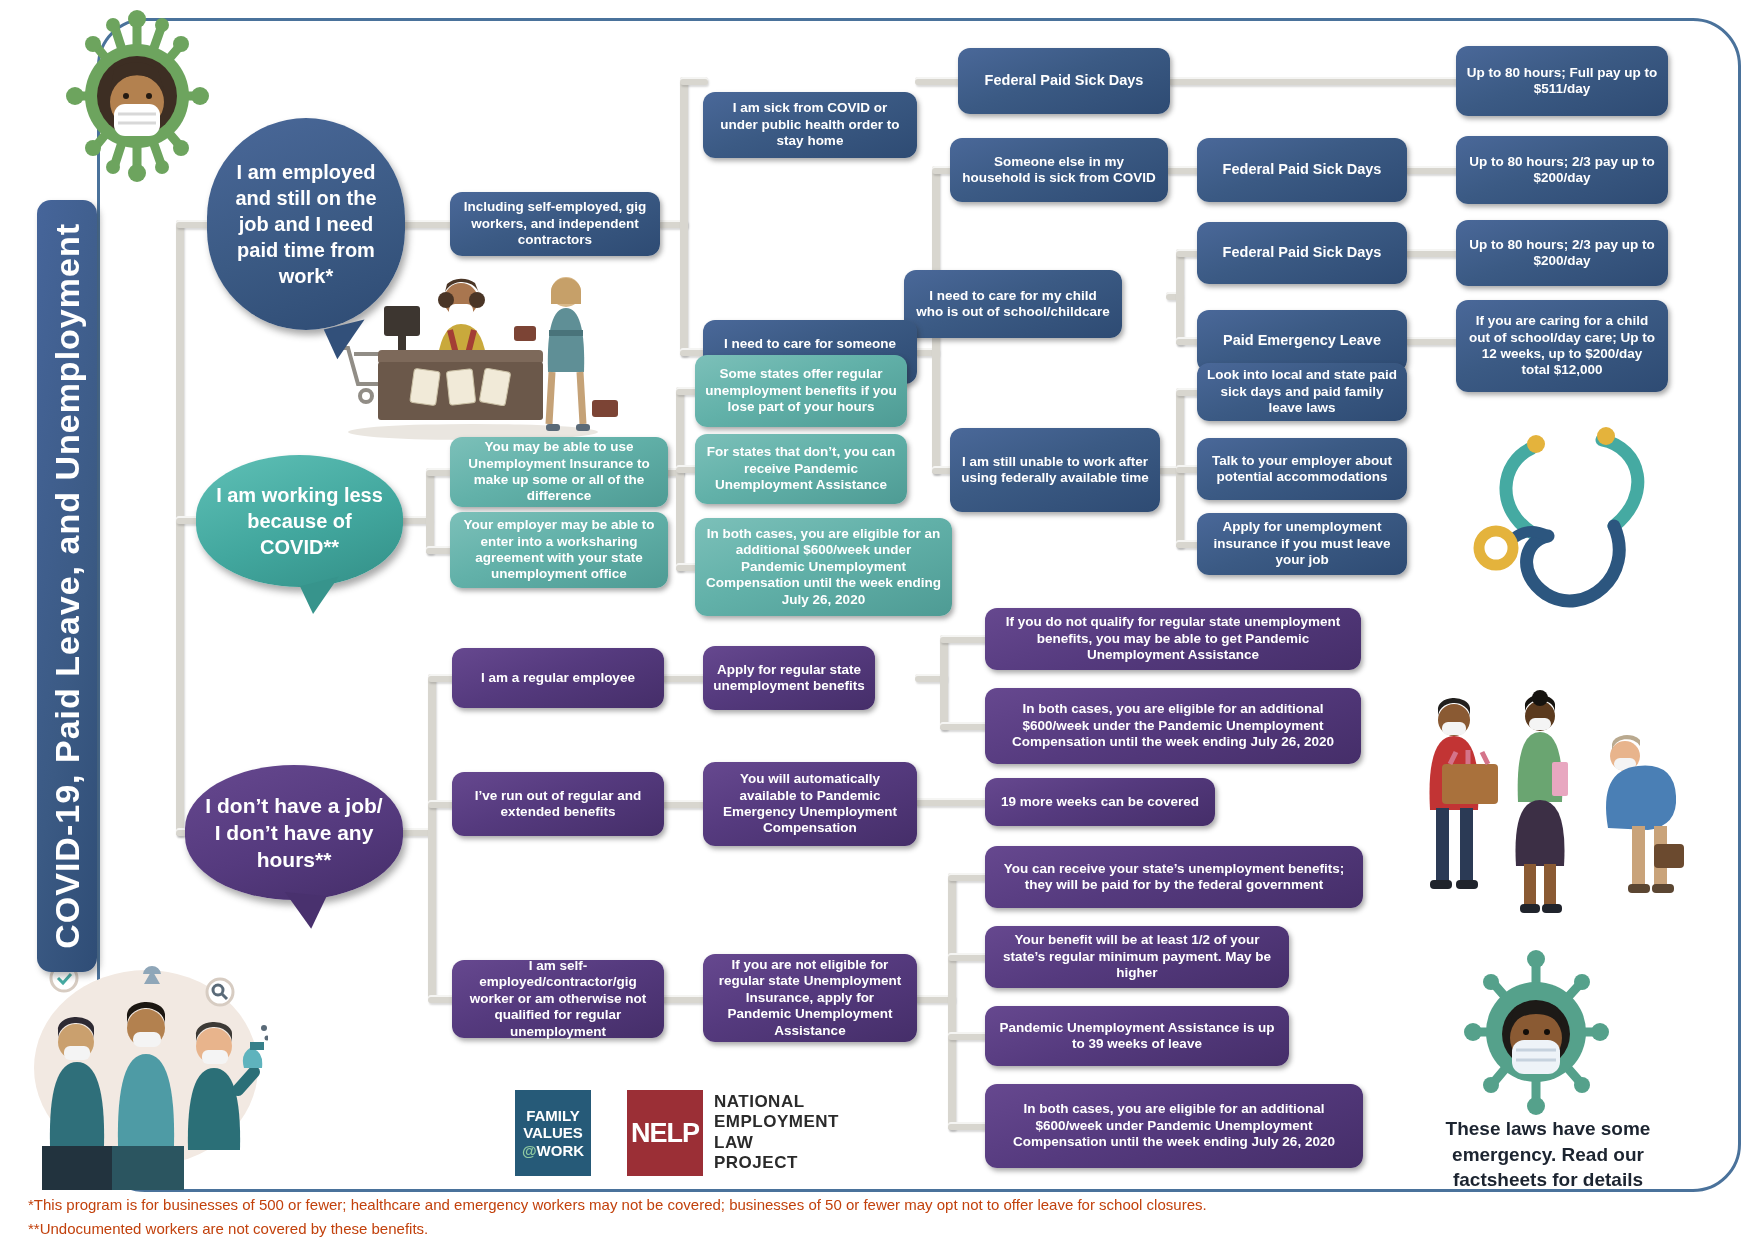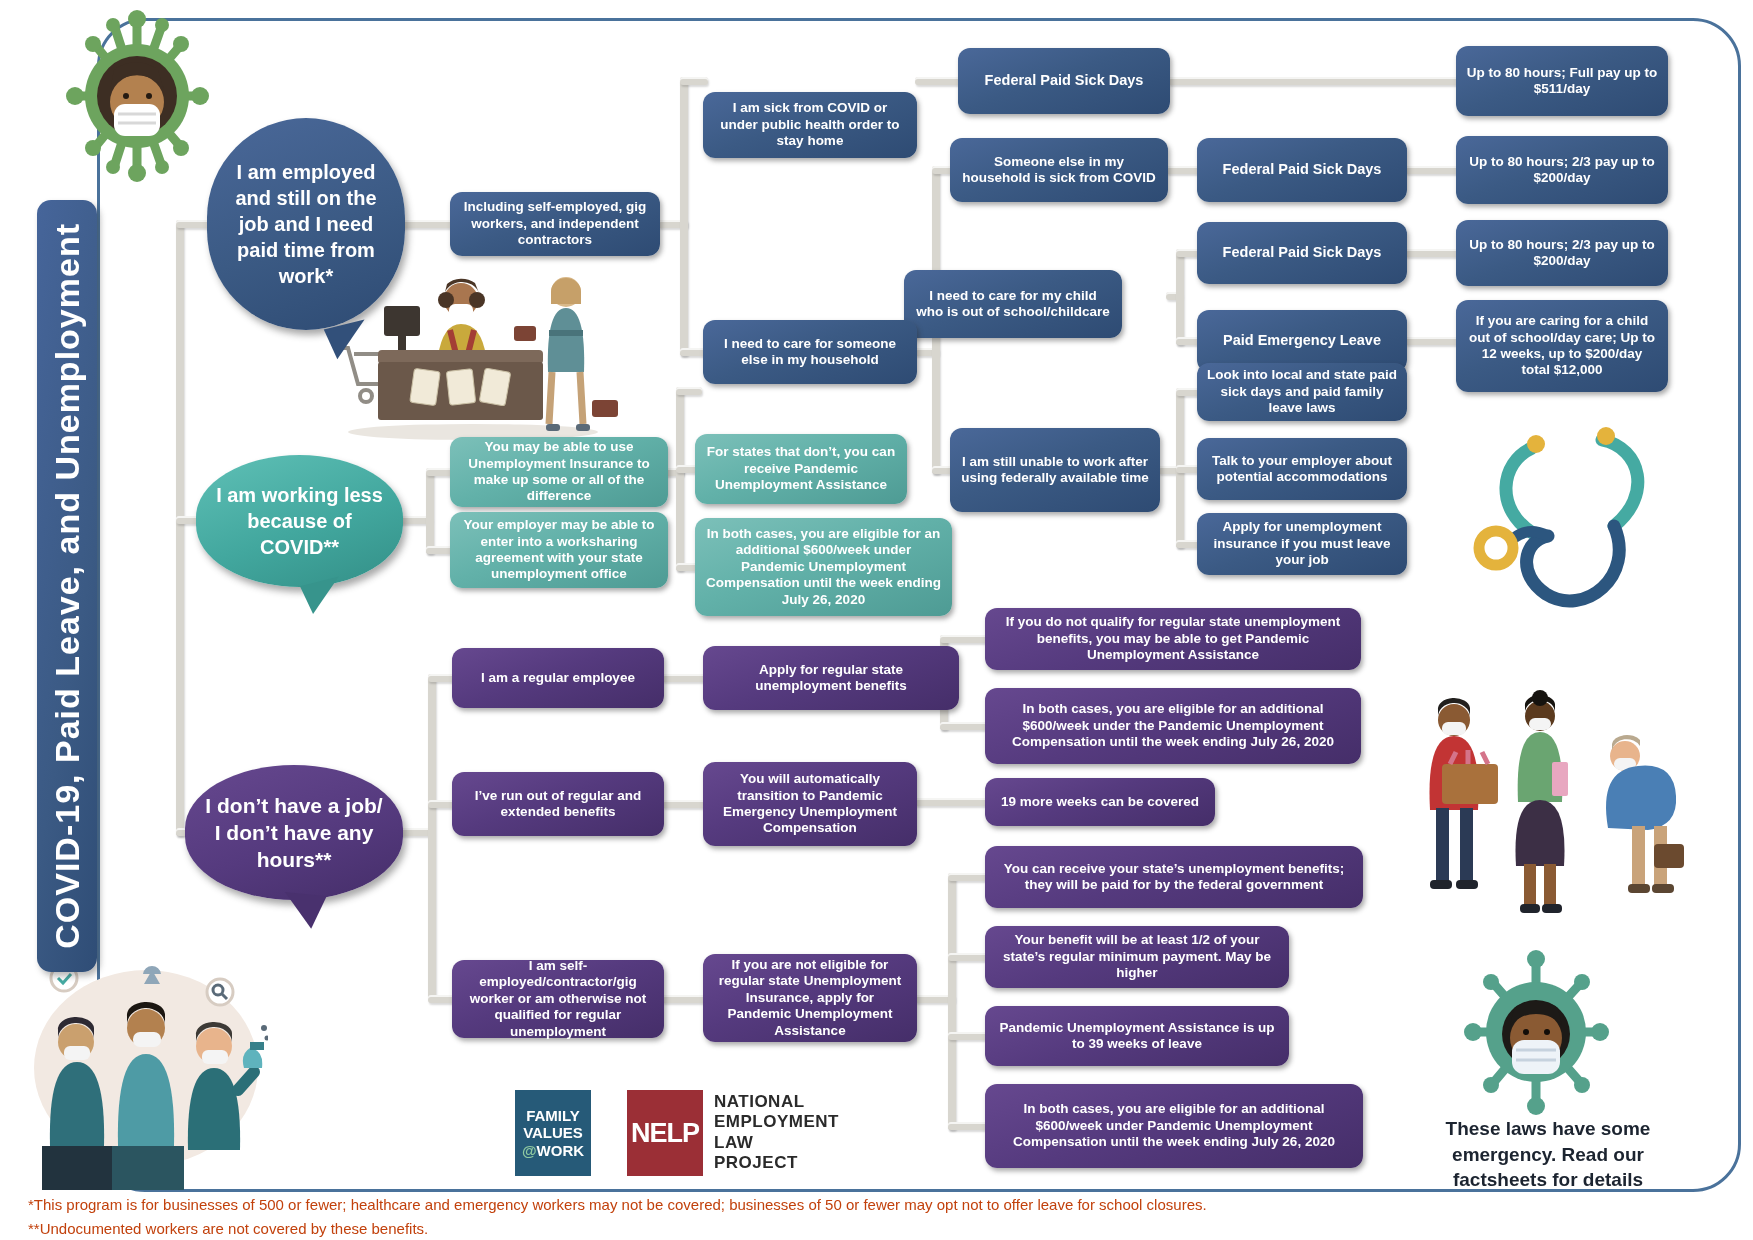--- a/index.html
+++ b/index.html
@@ -139,29 +139,30 @@
   <div class="node blue" style="left:1197px;top:310px;width:210px;height:62px;font-size:14.5px;">Paid Emergency Leave</div>
   <div class="node blue" style="left:1456px;top:300px;width:212px;height:92px;">If you are caring for a child out of school/day care; Up to 12 weeks, up to $200/day total $12,000</div>
   <div class="node blue" style="left:703px;top:320px;width:214px;height:64px;">I need to care for someone else in my household</div>
   <div class="node blue" style="left:950px;top:428px;width:210px;height:84px;">I am still unable to work after using federally available time</div>
   <div class="node blue" style="left:1197px;top:363px;width:210px;height:58px;">Look into local and state paid sick days and paid family leave laws</div>
   <div class="node blue" style="left:1197px;top:438px;width:210px;height:62px;">Talk to your employer about potential accommodations</div>
   <div class="node blue" style="left:1197px;top:513px;width:210px;height:62px;">Apply for unemployment insurance if you must leave your job</div>
 
   <div class="node teal" style="left:450px;top:437px;width:218px;height:70px;">You may be able to use Unemployment Insurance to make up some or all of the difference</div>
   <div class="node teal" style="left:450px;top:512px;width:218px;height:76px;">Your employer may be able to enter into a worksharing agreement with your state unemployment office</div>
+  <div class="node teal" style="left:695px;top:355px;width:212px;height:72px;">Some states offer regular unemployment benefits if you lose part of your hours</div>
   <div class="node teal" style="left:695px;top:434px;width:212px;height:70px;">For states that don’t, you can receive Pandemic Unemployment Assistance</div>
   <div class="node teal" style="left:695px;top:518px;width:257px;height:98px;">In both cases, you are eligible for an additional $600/week under Pandemic Unemployment Compensation until the week ending July 26, 2020</div>
 
   <div class="node purple" style="left:452px;top:648px;width:212px;height:60px;">I am a regular employee</div>
-  <div class="node purple" style="left:703px;top:646px;width:256px;height:64px;">Apply for regular state unemployment benefits</div>
+  <div class="node purple" style="left:703px;top:646px;width:172px;height:64px;">Apply for regular state unemployment benefits</div>
   <div class="node purple" style="left:985px;top:608px;width:376px;height:62px;">If you do not qualify for regular state unemployment benefits, you may be able to get Pandemic Unemployment Assistance</div>
   <div class="node purple" style="left:985px;top:688px;width:376px;height:76px;">In both cases, you are eligible for an additional $600/week under the Pandemic Unemployment Compensation until the week ending July 26, 2020</div>
   <div class="node purple" style="left:452px;top:772px;width:212px;height:64px;">I’ve run out of regular and extended benefits</div>
-  <div class="node purple" style="left:703px;top:762px;width:214px;height:84px;">You will automatically transition to Pandemic Emergency Unemployment Compensation</div>
+  <div class="node purple" style="left:703px;top:762px;width:214px;height:84px;">You will automatically available to Pandemic Emergency Unemployment Compensation</div>
   <div class="node purple" style="left:985px;top:778px;width:230px;height:48px;">19 more weeks can be covered</div>
   <div class="node purple" style="left:452px;top:960px;width:212px;height:78px;">I am self-employed/contractor/gig worker or am otherwise not qualified for regular unemployment</div>
   <div class="node purple" style="left:703px;top:954px;width:214px;height:88px;">If you are not eligible for regular state Unemployment Insurance, apply for Pandemic Unemployment Assistance</div>
   <div class="node purple" style="left:985px;top:846px;width:378px;height:62px;">You can receive your state’s unemployment benefits; they will be paid for by the federal government</div>
   <div class="node purple" style="left:985px;top:926px;width:304px;height:62px;">Your benefit will be at least 1/2 of your state’s regular minimum payment. May be higher</div>
   <div class="node purple" style="left:985px;top:1006px;width:304px;height:60px;">Pandemic Unemployment Assistance is up to 39 weeks of leave</div>
   <div class="node purple" style="left:985px;top:1084px;width:378px;height:84px;">In both cases, you are eligible for an additional $600/week under Pandemic Unemployment Compensation until the week ending July 26, 2020</div>
 
   <svg class="illus" style="left:60px;top:4px;" width="154" height="184" viewBox="0 0 154 184">
     <g stroke="#6da45e" stroke-width="9" stroke-linecap="round">

